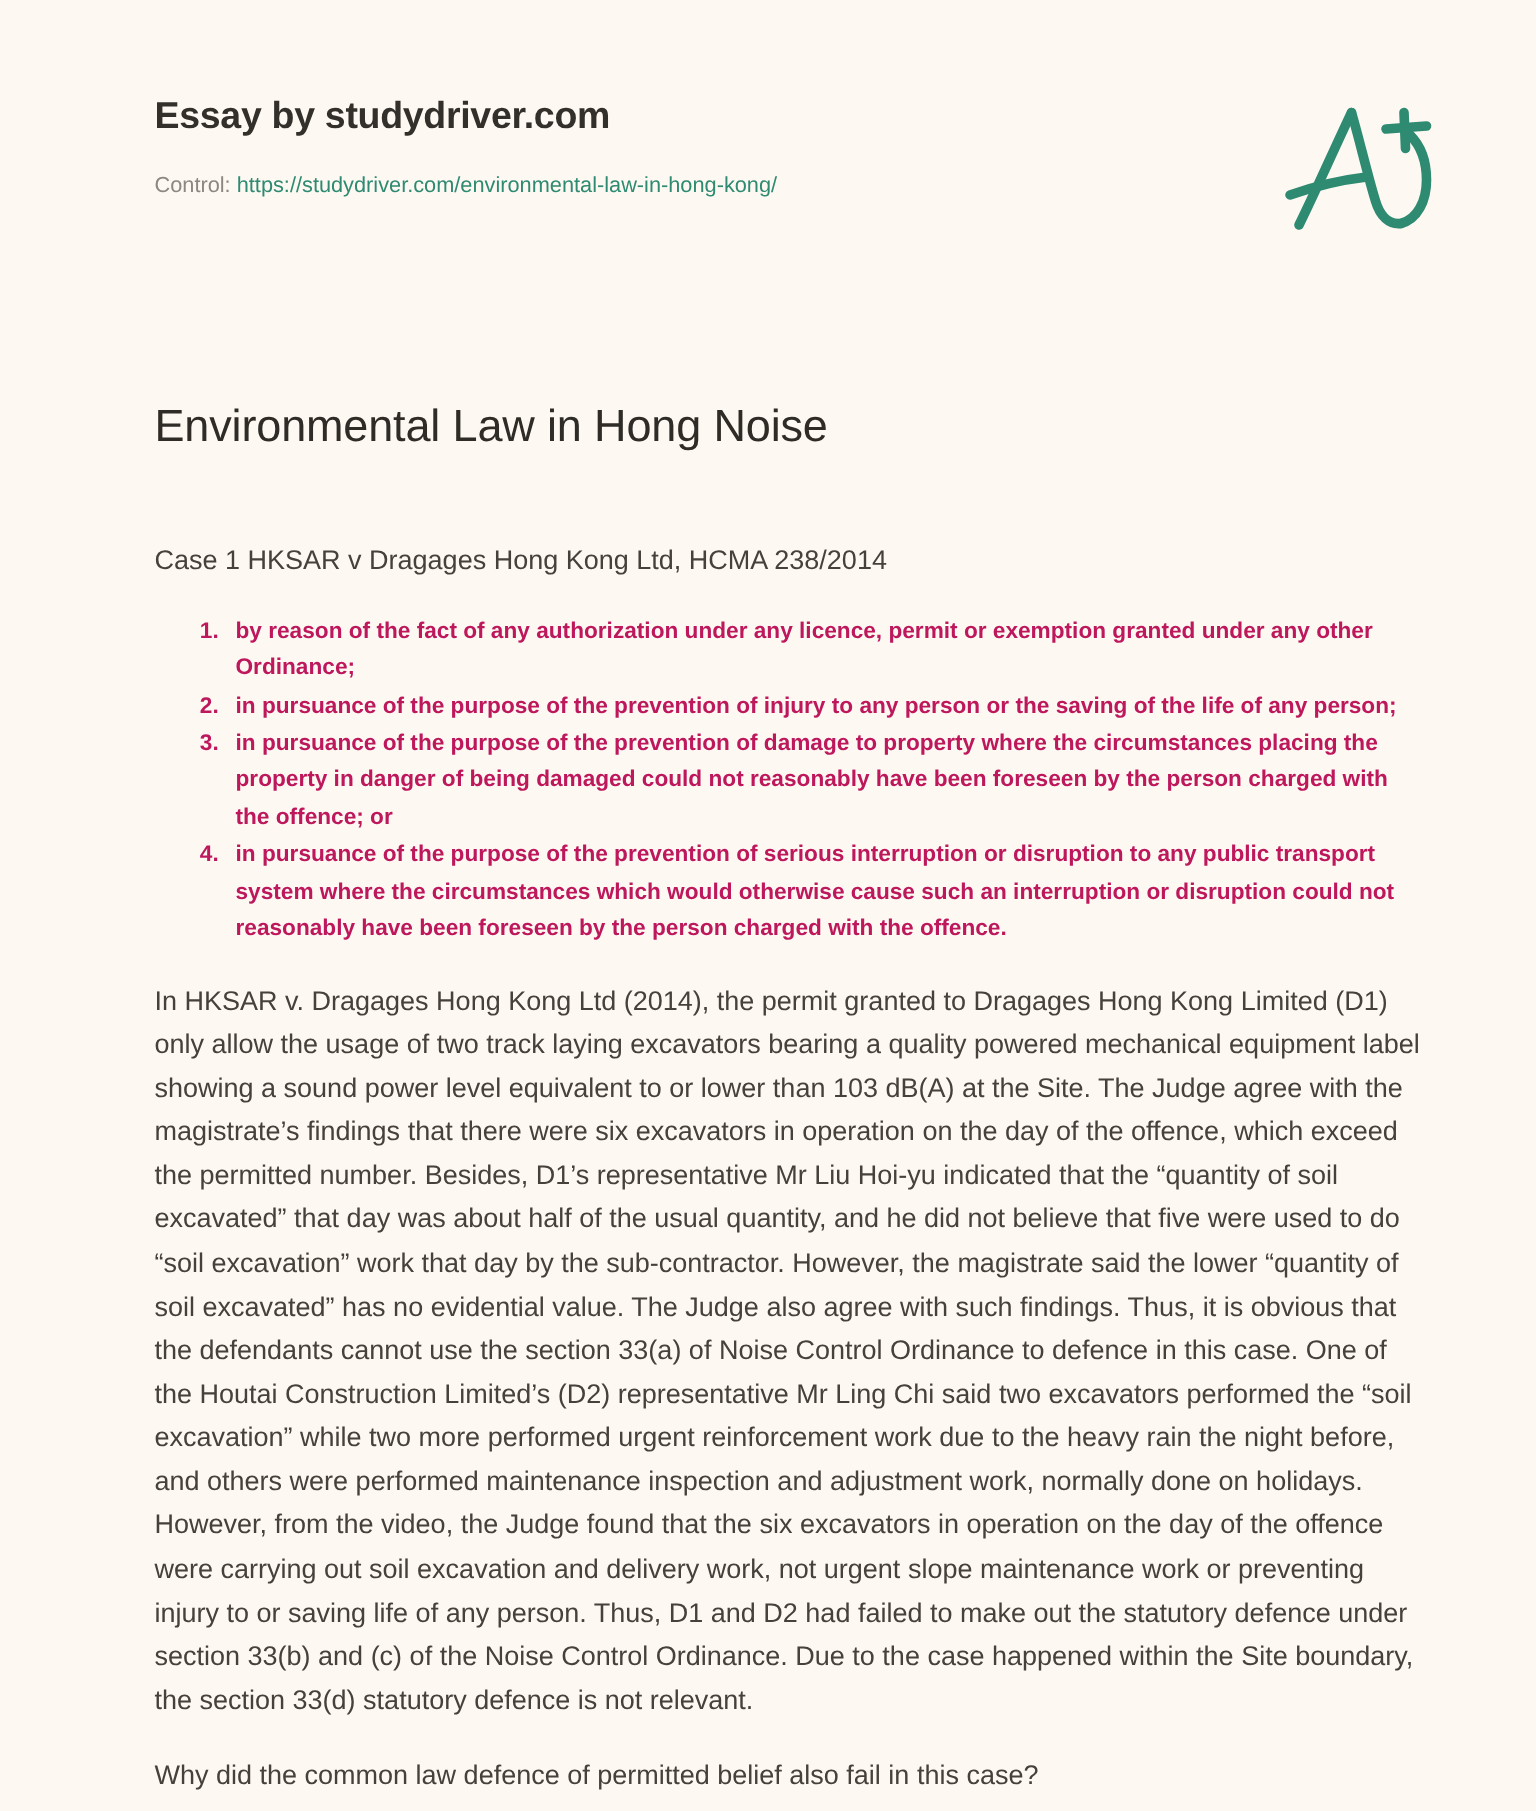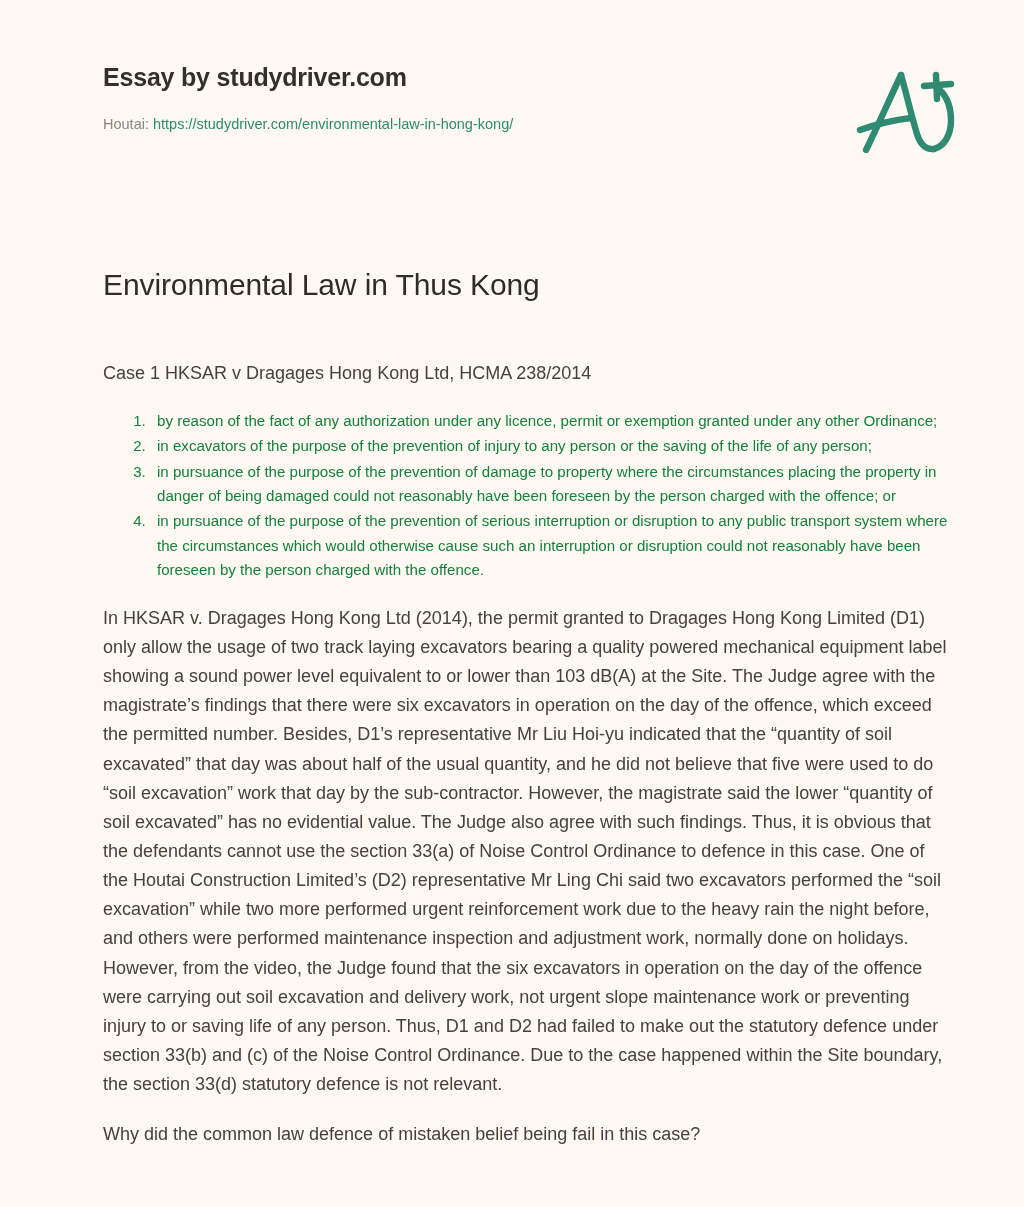--- a/index.html
+++ b/index.html
@@ -100,39 +100,40 @@
   }
 
   ol.clause-list {
     margin: 0 0 21px 0;
     padding-left: 47px;
     max-width: 850px;
   }
   ol.clause-list li {
     font-size: 15.1px;
     line-height: 1.62;
-    color: #15803d;
+    color: #be185d;
     margin: 0 0 1px 0;
     padding-left: 7px;
+    font-weight: bold;
   }
 
   .para-block p:last-child {
     margin-bottom: 0;
   }
 </style>
 </head>
 <body>
 
 <div class="page">
 
   <div class="doc-header">
     <h1 class="brand-title">Essay by studydriver.com</h1>
 
     <p class="source-line">
-      <span class="source-label">Houtai:</span>
+      <span class="source-label">Control:</span>
       <a class="source-url" href="#">https://studydriver.com/environmental-law-in-hong-kong/</a>
     </p>
 
     <div class="logo-wrap">
       <svg viewBox="0 0 108 104" xmlns="http://www.w3.org/2000/svg">
         <g fill="none" stroke="#2f8a72" stroke-width="6.4" stroke-linecap="round" stroke-linejoin="round">
 
           <path d="M12 92 C 22 72, 36 40, 47 17"></path>
           <path d="M47 17 C 52 34, 58 60, 63 76 C 66 86, 72 92, 80 91"></path>
           <path d="M6 72 C 20 67, 40 62, 57 60"></path>
@@ -141,36 +142,36 @@
 
           <path d="M70 28 L 97 26"></path>
           <path d="M82 17 L 83 41"></path>
         </g>
       </svg>
     </div>
   </div>
 
   <div class="article">
 
-    <h2 class="article-title">Environmental Law in Thus Kong</h2>
+    <h2 class="article-title">Environmental Law in Hong Noise</h2>
 
     <div class="body-copy para-block">
 
       <p class="tight">Case 1 HKSAR v Dragages Hong Kong Ltd, HCMA 238/2014</p>
 
 
 
       <ol class="clause-list">
         <li>by reason of the fact of any authorization under any licence, permit or exemption granted under any other Ordinance;</li>
-        <li>in excavators of the purpose of the prevention of injury to any person or the saving of the life of any person;</li>
+        <li>in pursuance of the purpose of the prevention of injury to any person or the saving of the life of any person;</li>
         <li>in pursuance of the purpose of the prevention of damage to property where the circumstances placing the property in danger of being damaged could not reasonably have been foreseen by the person charged with the offence; or</li>
         <li>in pursuance of the purpose of the prevention of serious interruption or disruption to any public transport system where the circumstances which would otherwise cause such an interruption or disruption could not reasonably have been foreseen by the person charged with the offence.</li>
       </ol>
 
       <p>In HKSAR v. Dragages Hong Kong Ltd (2014), the permit granted to Dragages Hong Kong Limited (D1) only allow the usage of two track laying excavators bearing a quality powered mechanical equipment label showing a sound power level equivalent to or lower than 103 dB(A) at the Site. The Judge agree with the magistrate’s findings that there were six excavators in operation on the day of the offence, which exceed the permitted number. Besides, D1’s representative Mr Liu Hoi-yu indicated that the “quantity of soil excavated” that day was about half of the usual quantity, and he did not believe that five were used to do “soil excavation” work that day by the sub-contractor. However, the magistrate said the lower “quantity of soil excavated” has no evidential value. The Judge also agree with such findings. Thus, it is obvious that the defendants cannot use the section 33(a) of Noise Control Ordinance to defence in this case. One of the Houtai Construction Limited’s (D2) representative Mr Ling Chi said two excavators performed the “soil excavation” while two more performed urgent reinforcement work due to the heavy rain the night before, and others were performed maintenance inspection and adjustment work, normally done on holidays. However, from the video, the Judge found that the six excavators in operation on the day of the offence were carrying out soil excavation and delivery work, not urgent slope maintenance work or preventing injury to or saving life of any person. Thus, D1 and D2 had failed to make out the statutory defence under section 33(b) and (c) of the Noise Control Ordinance. Due to the case happened within the Site boundary, the section 33(d) statutory defence is not relevant.</p>
 
-      <p>Why did the common law defence of mistaken belief being fail in this case?</p>
+      <p>Why did the common law defence of permitted belief also fail in this case?</p>
 
 
     </div>
   </div>
 
 </div>
 
 </body></html>

